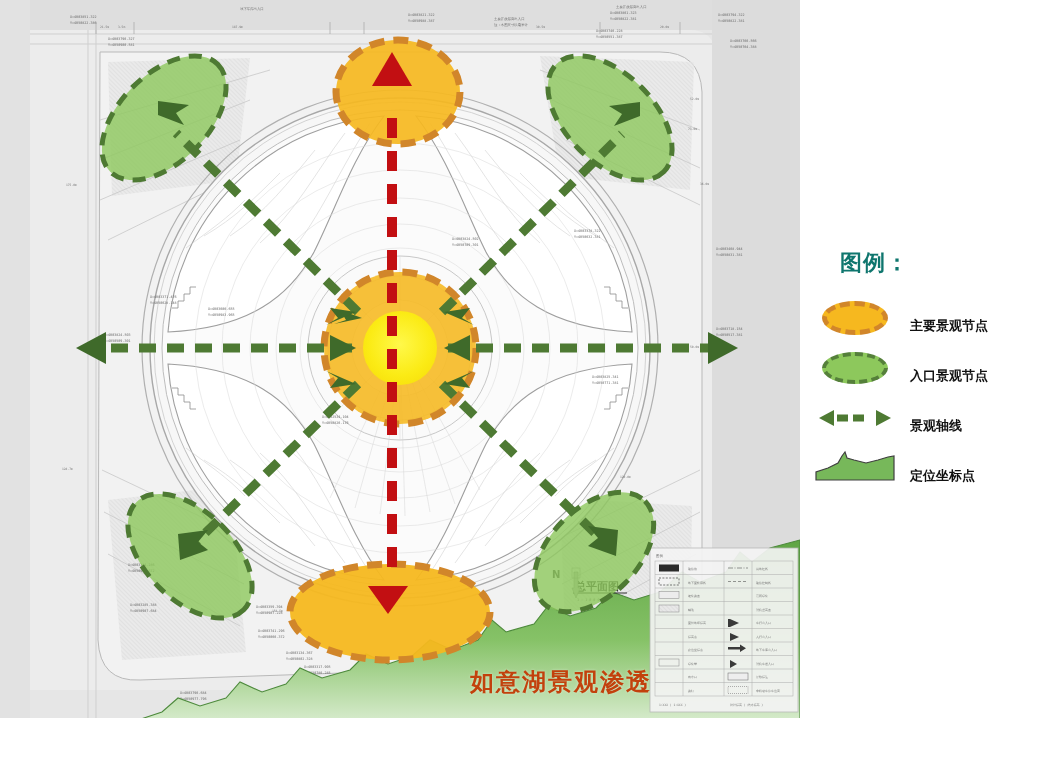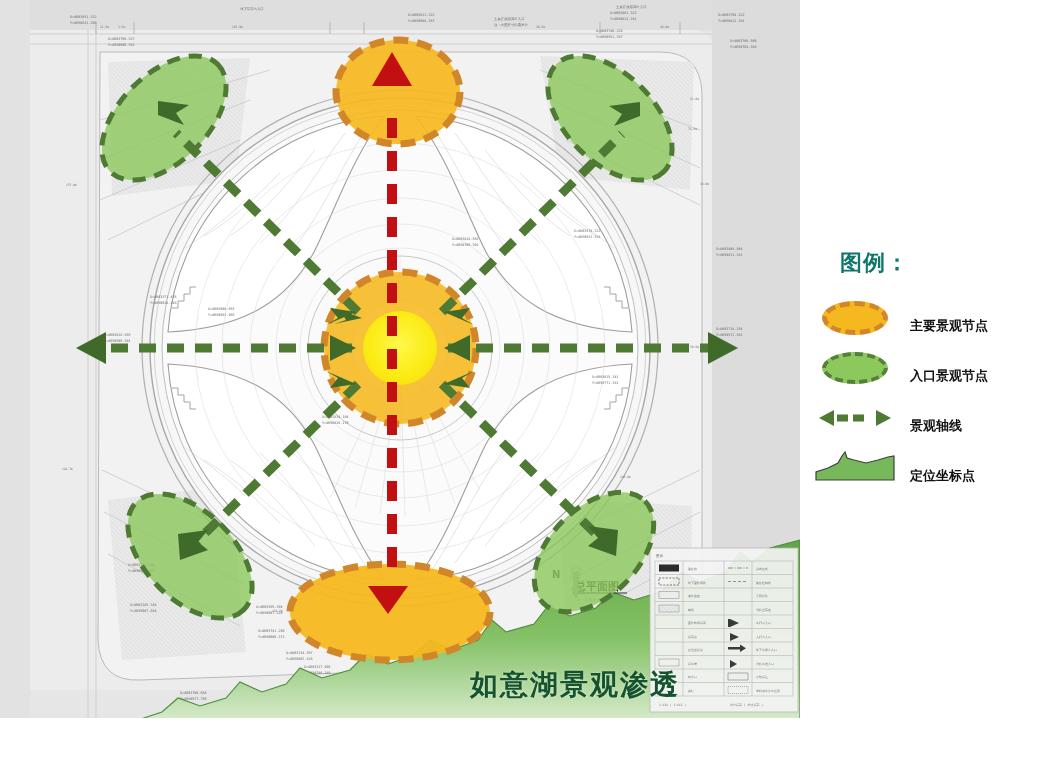--- a/index.html
+++ b/index.html
@@ -24,22 +24,22 @@
               display:flex;align-items:center;justify-content:center;}
   .leg-label{font-size:13px;color:#111;font-weight:bold;margin-left:12px;
              white-space:nowrap;margin-top:16px;}
 
   .ell-orange{width:66px;height:34px;border-radius:50%;
               background:#F6B81F;border:5px dashed #D1862A;box-sizing:border-box;}
   .ell-green{width:66px;height:32px;border-radius:50%;
              background:#8DC85C;border:4px dashed #55803A;box-sizing:border-box;}
 
   
-  #lake-caption{position:absolute;left:470px;top:666px;font-size:28px;
-                color:#14532d;font-weight:bold;letter-spacing:2px;
+  #lake-caption{position:absolute;left:470px;top:666px;font-size:24px;
+                color:#c2410c;font-weight:bold;letter-spacing:2px;
                 text-shadow:0 0 3px rgba(255,255,255,.45);text-align:center;}
 
   
   .tt{font-size:3.4px;fill:#6a6a6a;font-family:"DejaVu Sans Mono","Liberation Mono",monospace;}
   .tt2{font-size:3.0px;fill:#777;font-family:"DejaVu Sans Mono","Liberation Mono",monospace;}
 </style>
 </head>
 <body>
 
 <div id="root">

